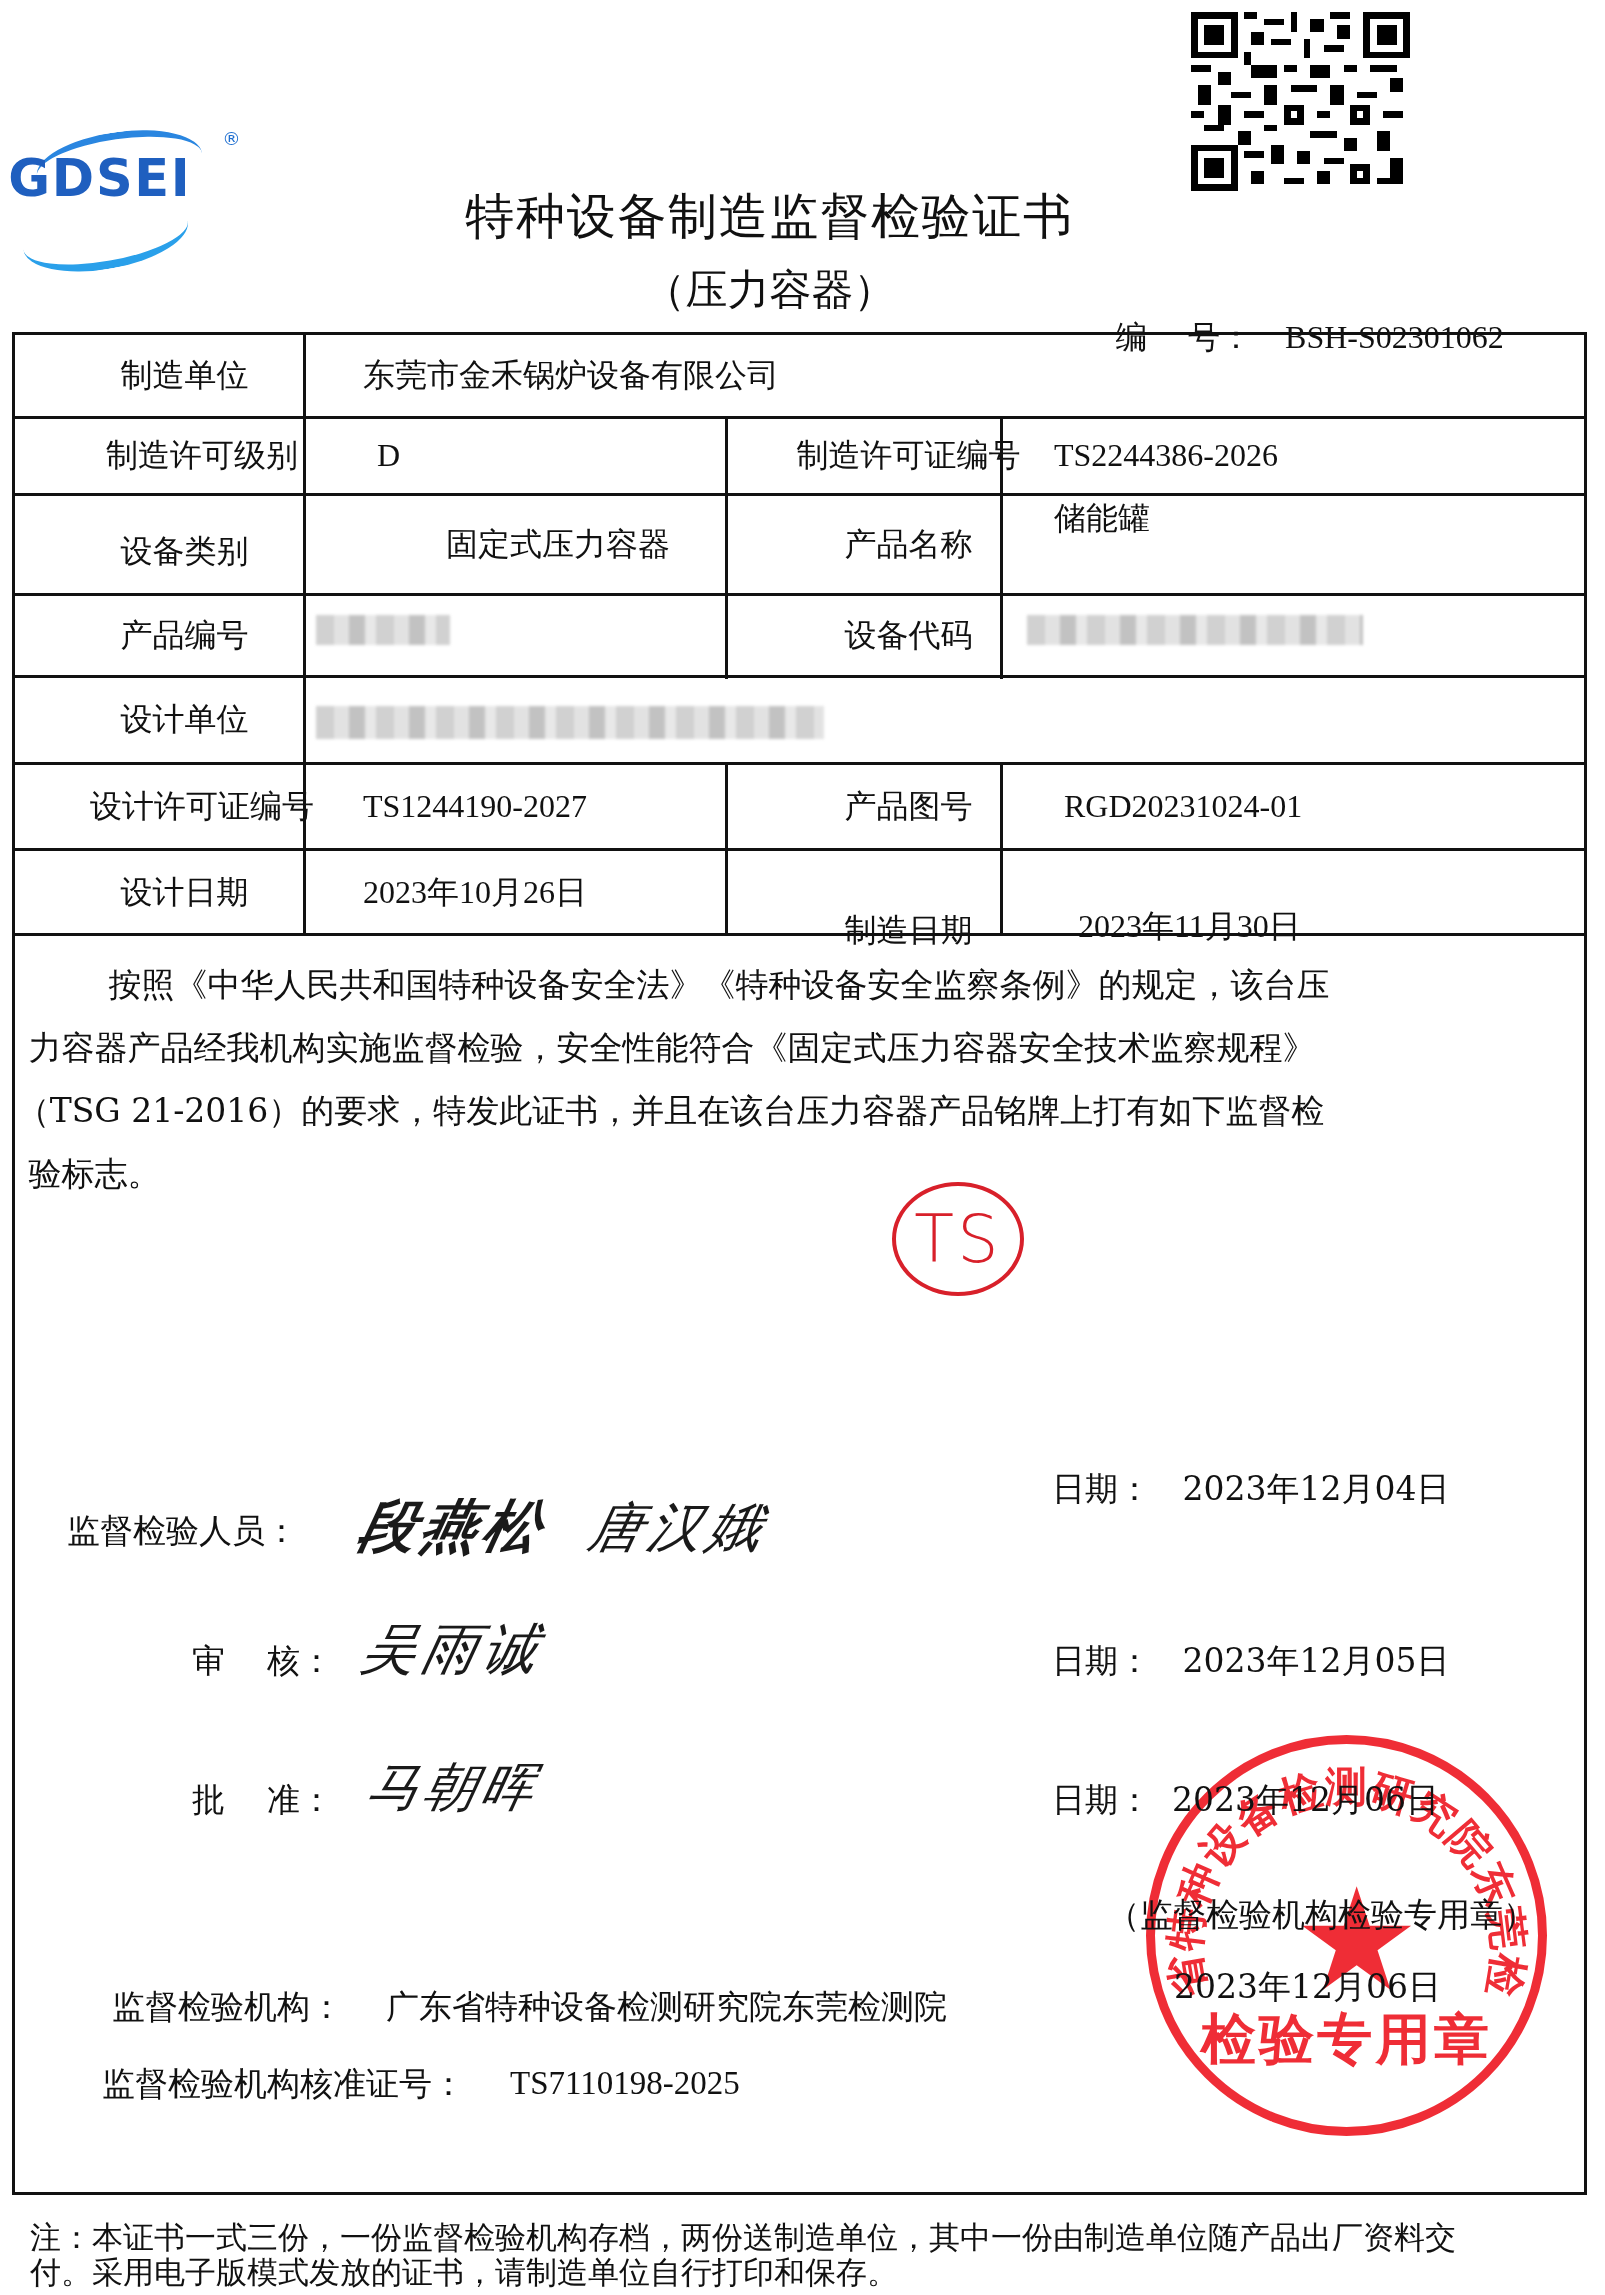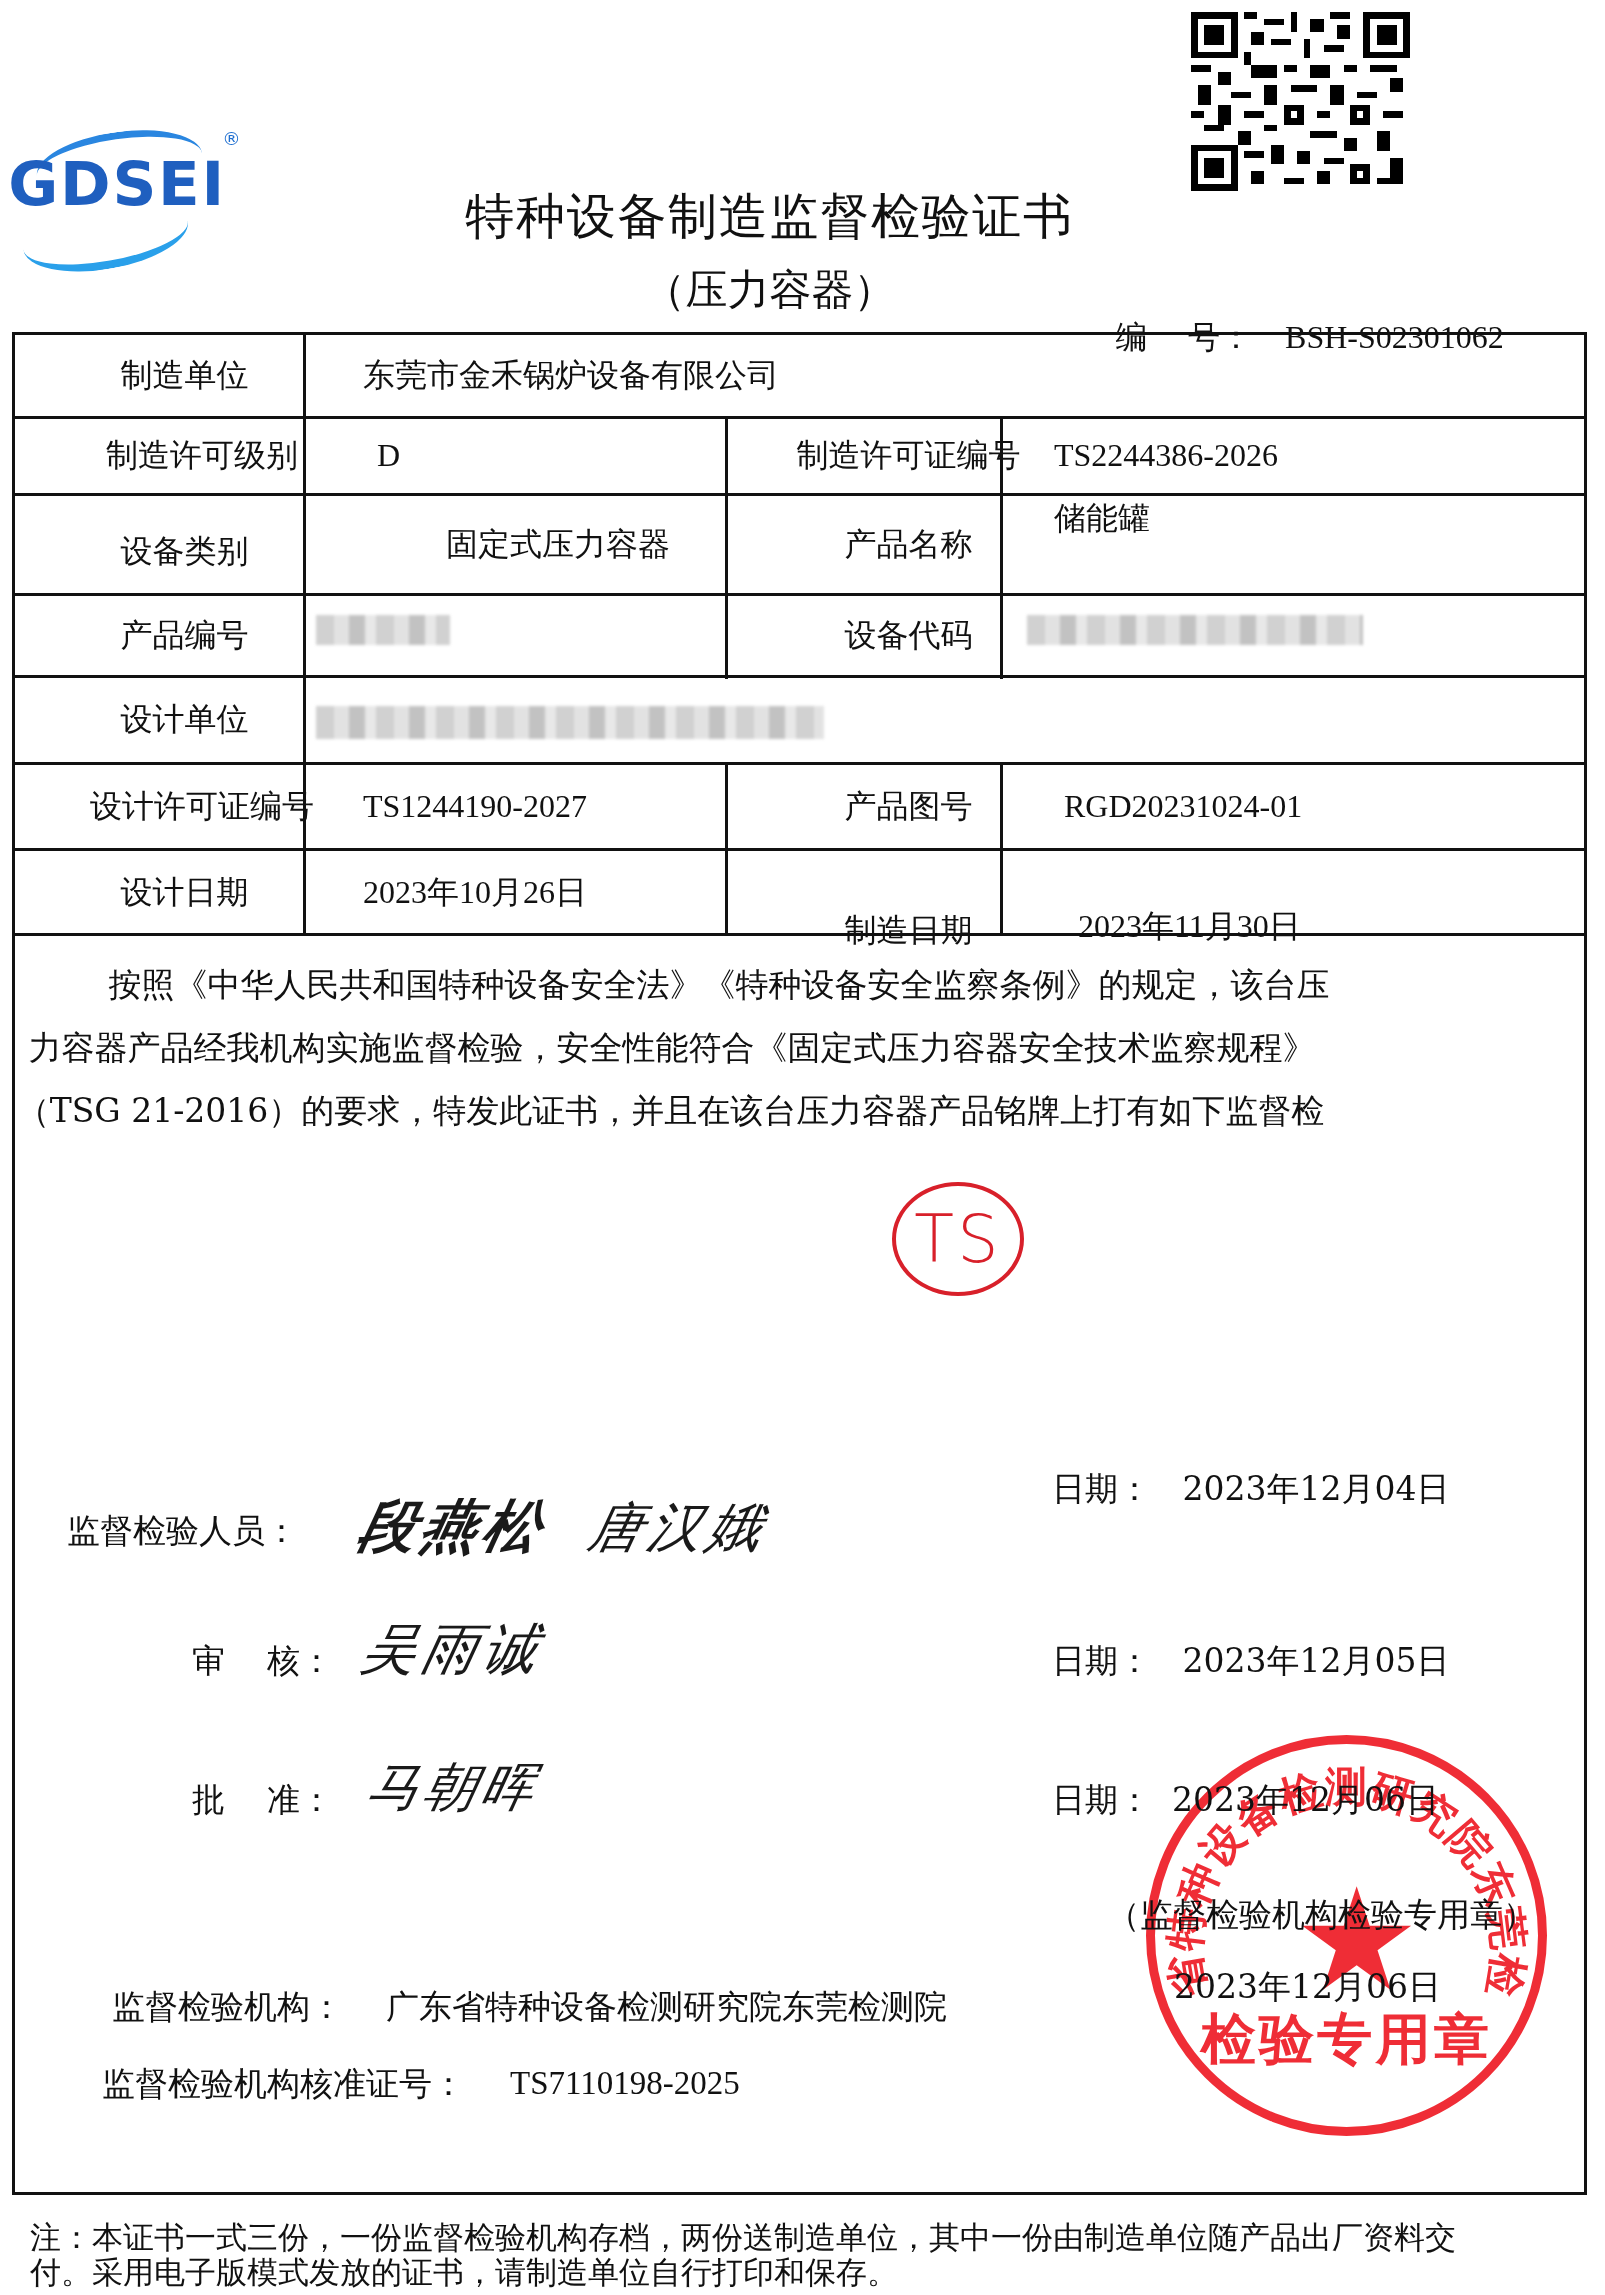--- a/index.html
+++ b/index.html
@@ -2,21 +2,21 @@
 <html style="font-size:13.4px"><head>
 <meta charset="utf-8">
 <style>
   html, body { margin:0; padding:0; background:#ffffff; }
   body { width:1606px; height:2295px; position:relative; overflow:hidden;
          font-family:"DejaVu Serif","Liberation Serif",serif; color:#111; }
   .abs { position:absolute; }
   
   .logo { left:3.3px; top:125px; width:251px; height:134px; }
   .logo-text { position:absolute; left:5px; top:28.4px; font-family:"DejaVu Sans","Liberation Sans",sans-serif;
-               font-weight:bold; font-size:61px; letter-spacing:1.7px; color:#1f5fbf; line-height:1; }
+               font-weight:bold; font-size:51px; letter-spacing:1.7px; color:#1f5fbf; line-height:1; }
   .logo-reg { position:absolute; left:219px; top:3.3px; font-size:18.4px; color:#1f6fd0; font-family:"DejaVu Sans",sans-serif; }
   .logo-arc-top { position:absolute; left:33px; top:6.7px; width:167px; height:59px; border-top:7.5px solid #2a86e0; border-radius:50%; transform:rotate(-8deg); border-left:0; border-right:0;}
   .logo-arc-bot { position:absolute; left:18.4px; top:77px; width:167px; height:59px; border-bottom:8.4px solid #2aa0ea; border-radius:50%; transform:rotate(-10deg);}
   
   .qr { left:1191px; top:11.7px; width:219px; height:179px; }
   .title { left:0; width:1539px; top:192px; text-align:center; font-size:49px; letter-spacing:1.7px; line-height:1; }
   .subtitle { left:0; width:1539px; top:269px; text-align:center; font-size:42px; line-height:1; }
   .certno { left:1095px; top:289px; font-size:32px; line-height:1; white-space:pre; }
   .certno .val { margin-left:33px; font-family:"Liberation Serif",serif; }
 
@@ -175,20 +175,21 @@
 
 <div class="cell center" style="left:15px;top:850px;width:251px;height:84px;">设计日期</div>
 <div class="cell mono" style="left:319px;top:850px;width:401px;height:84px;">2023年10月26日</div>
 <div class="cell center" style="left:728px;top:888px;width:273px;height:84px;">制造日期</div>
 <div class="cell mono" style="left:1034px;top:884px;width:535px;height:84px;">2023年11月30日</div>
 
 <div class="abs para">
   <span style="padding-left:80px;">按照《中华人民共和国特种设备安全法》《特种设备安全监察条例》的规定，该台压</span>
   <span>力容器产品经我机构实施监督检验，安全性能符合《固定式压力容器安全技术监察规程》</span>
   <span style="margin-left:-11.7px;">（TSG 21-2016）的要求，特发此证书，并且在该台压力容器产品铭牌上打有如下监督检</span>
+  <span>验标志。</span>
 </div>
 <div class="abs ts-mark">TS</div>
 
 <div class="abs sig-label" style="left:67px;top:1514px;">监督检验人员：</div>
 <div class="abs sig" style="left:360px;top:1497px;font-weight:bold;">段燕松</div>
 <div class="abs sig" style="left:590px;top:1501px;font-size:54px;">唐汉娥</div>
 <div class="abs date" style="left:1052px;top:1472px;">日期：   2023年12月04日</div>
 
 <div class="abs sig-label" style="left:192px;top:1644px;">审    核：</div>
 <div class="abs sig" style="left:363px;top:1622px;font-size:55px;">吴雨诚</div>

